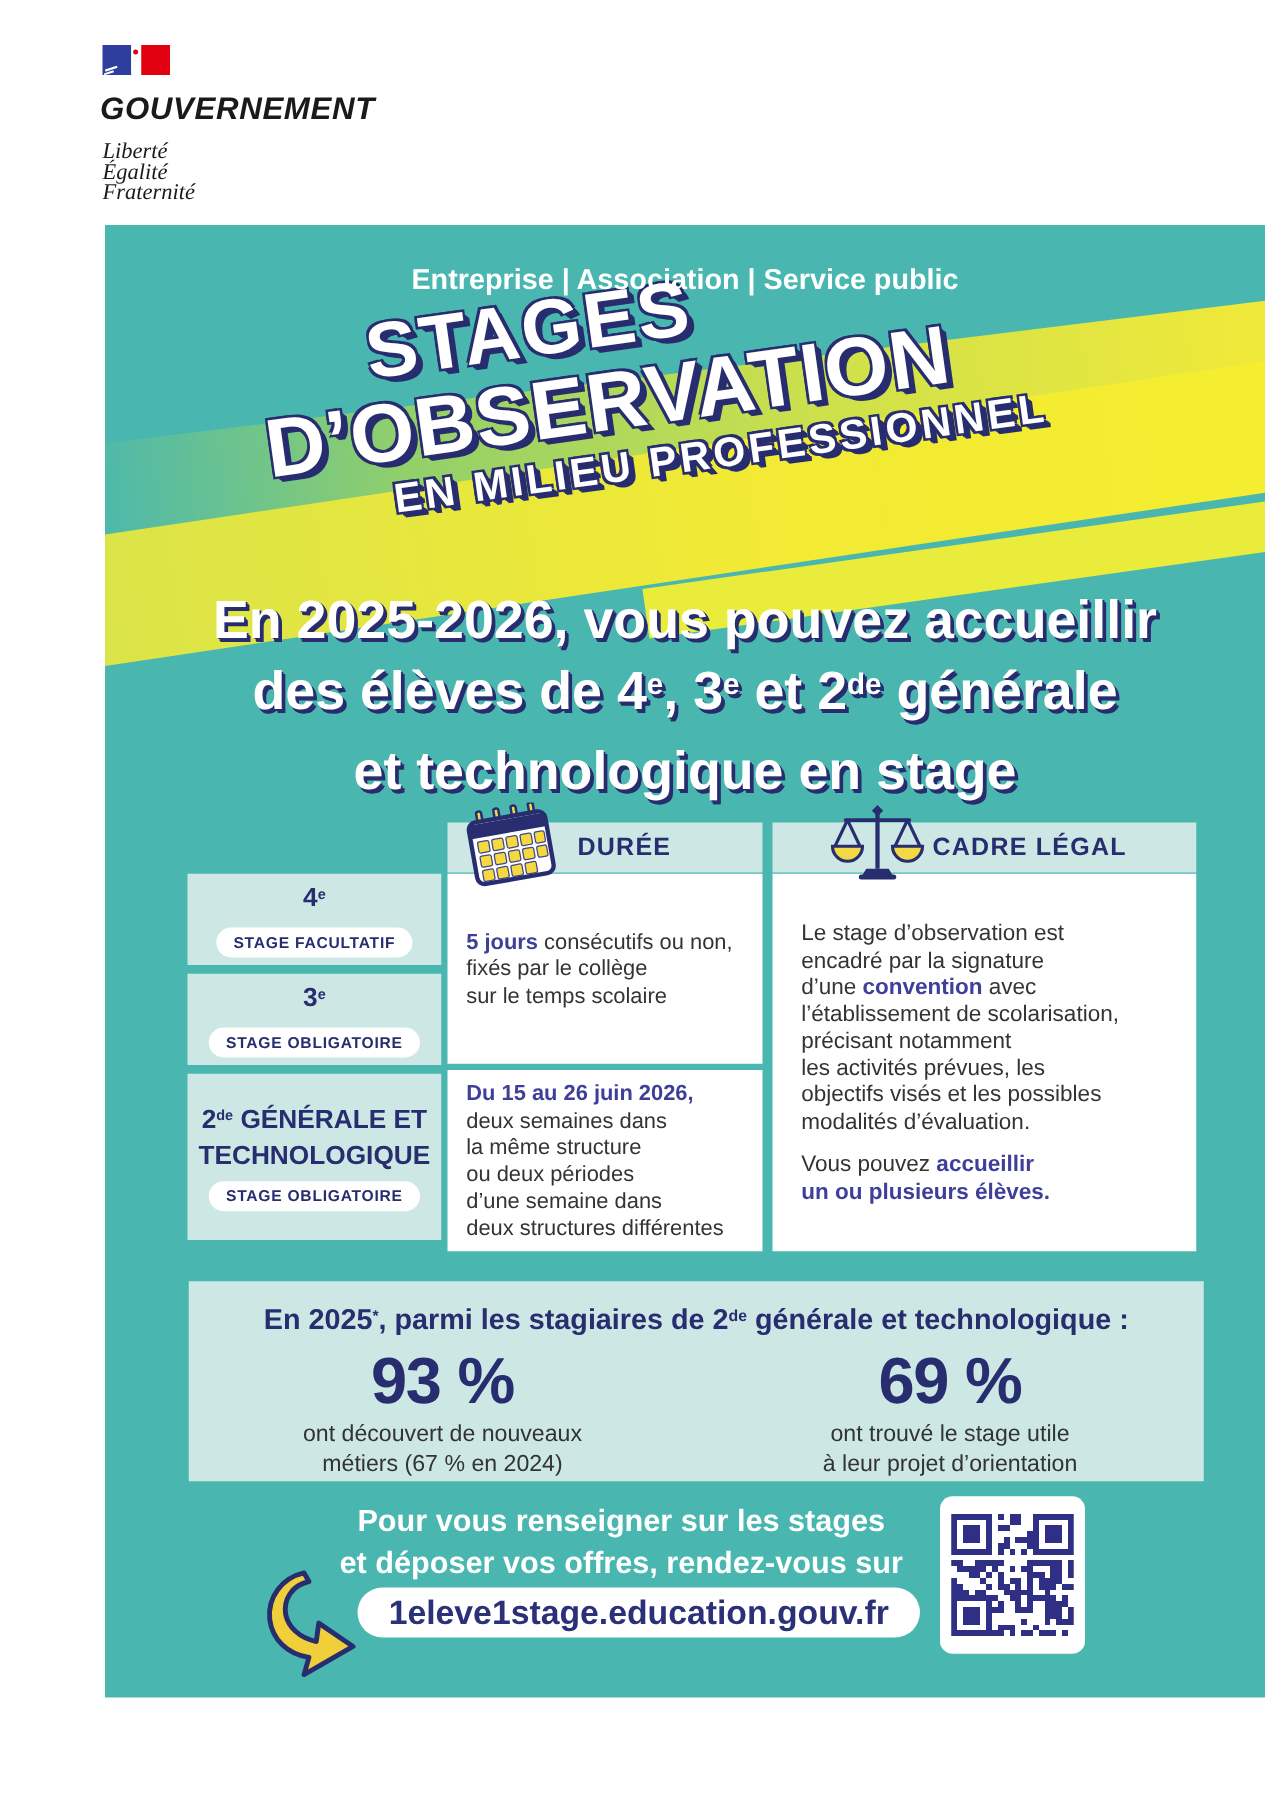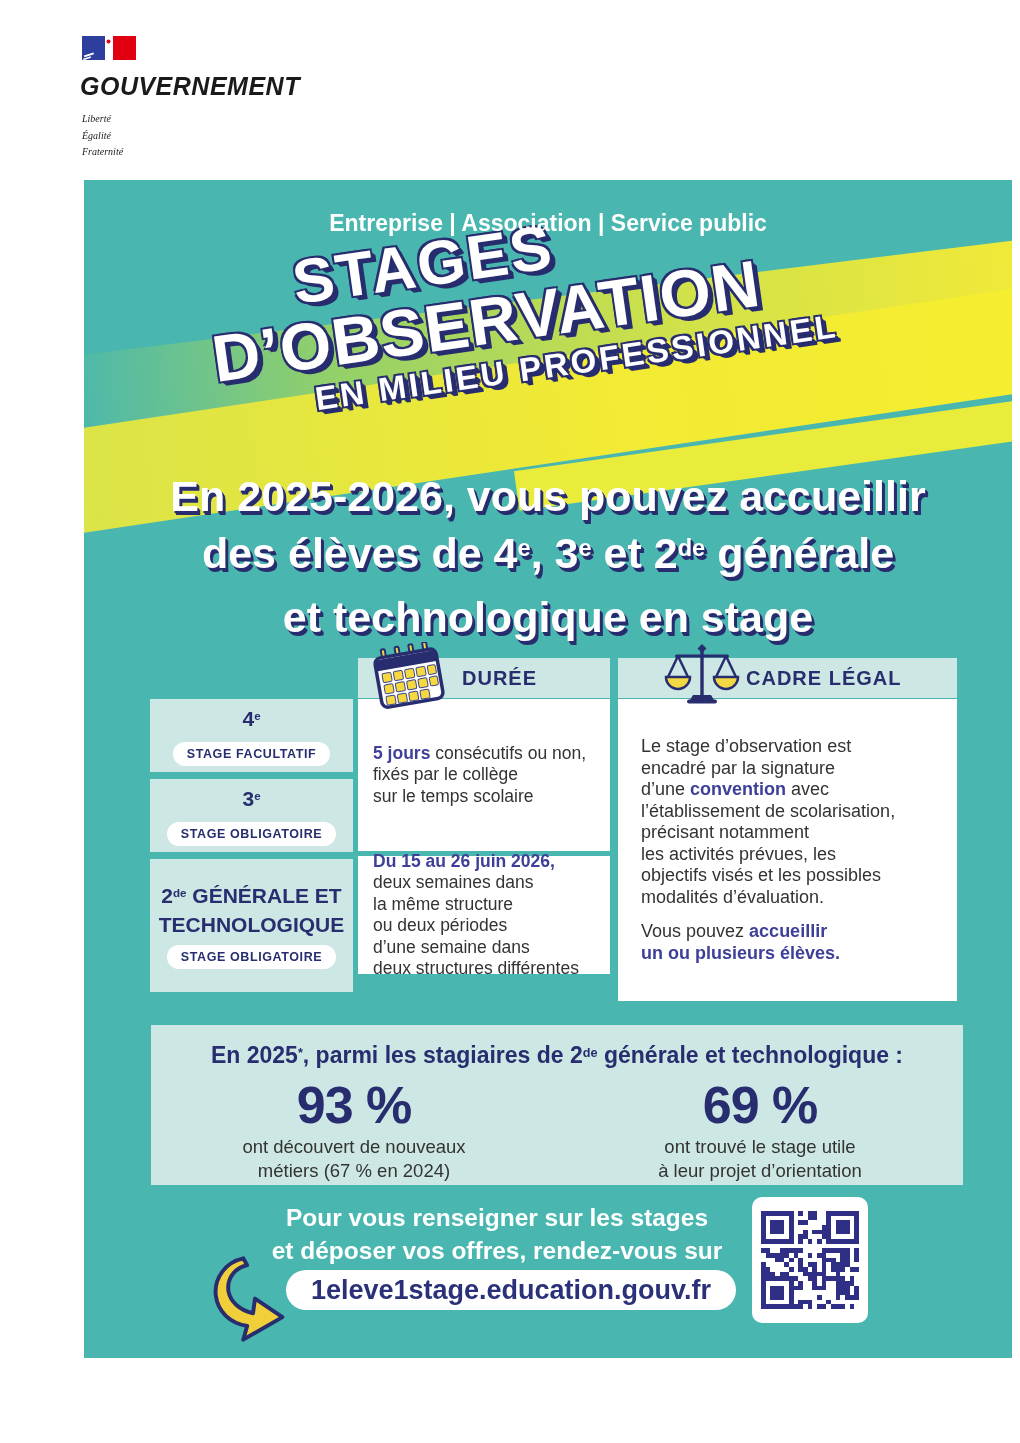--- a/index.html
+++ b/index.html
@@ -2,21 +2,21 @@
 <html><head>
 <meta charset="utf-8">
 <style>
   * { box-sizing: border-box; margin: 0; padding: 0; }
   body { background:#fff; font-family:"Liberation Sans", sans-serif; }
   .page { position:relative; width:1020px; height:1443px; background:#fff; overflow:hidden; }
 
   
   .gov { position:absolute; left:80px; top:36px; }
   .gov-word { font-size:25px; font-weight:700; letter-spacing:.5px; color:#1a1a1a; margin-top:4px;font-style:italic; }
-  .gov-motto { font-family:"Liberation Serif", serif; font-style:italic; font-size:10px;
+  .gov-motto { font-family:"Liberation Serif", serif; font-style:italic; font-size:18px;
                line-height:16.5px; color:#1a1a1a; white-space:pre-line; margin:10px 0 0 2px; }
 
   
   .panel { position:absolute; left:84px; top:180px; width:928px; height:1178px;
            background:#49b7af; overflow:hidden; }
 
   .band { position:absolute; pointer-events:none; }
   .band-green { left:-40px; top:118px; width:1010px; height:122px; transform:rotate(-7deg);
      background:linear-gradient(92deg, rgba(158,212,94,0) 2%, rgba(158,212,94,.85) 28%, #cfe14a 62%, #efe93a 95%); }
   .band-yellow { left:-70px; top:178px; width:1080px; height:104px; transform:rotate(-8.5deg);
@@ -58,21 +58,21 @@
   .hdr-label { position:absolute; top:0; height:100%; display:flex; align-items:center;
                color:#272d6e; font-size:20px; font-weight:700; letter-spacing:1px; }
   .hdr-d .hdr-label { left:104px; }
   .hdr-l .hdr-label { left:128px; }
   .cal-icon { position:absolute; left:14px; top:-16px; }
   .scale-icon { position:absolute; left:42px; top:-14px; }
 
   .wbox { position:absolute; background:#fff; display:flex; flex-direction:column;
           justify-content:center; color:#333; font-size:17.5px; line-height:21.5px; }
   .wb-d1 { left:274px; top:519px; width:252px; height:152px; padding:0 8px 0 15px; }
-  .wb-d2 { left:274px; top:676px; width:252px; height:118px; padding:0 6px 0 15px; }
+  .wb-d2 { left:274px; top:676px; width:252px; height:145px; padding:0 6px 0 15px; }
   .wb-l  { left:534px; top:519px; width:339px; height:302px; padding:0 16px 0 23px; font-size:18px; gap:13px; }
   .pre { white-space:pre-line; }
   .acc { color:#3e3f99; font-weight:700; }
 
   
   .stats { position:absolute; left:67px; top:845px; width:812px; height:160px; background:#cde8e4; }
   .stats-heading { margin-top:17px; text-align:center; color:#272d6e; font-size:23px; font-weight:700; }
   .stats-row { display:flex; margin-top:8px; }
   .stat { width:50%; text-align:center; }
   .stat-val { color:#272d6e; font-size:52px; font-weight:700; letter-spacing:-1px; line-height:56px; }

